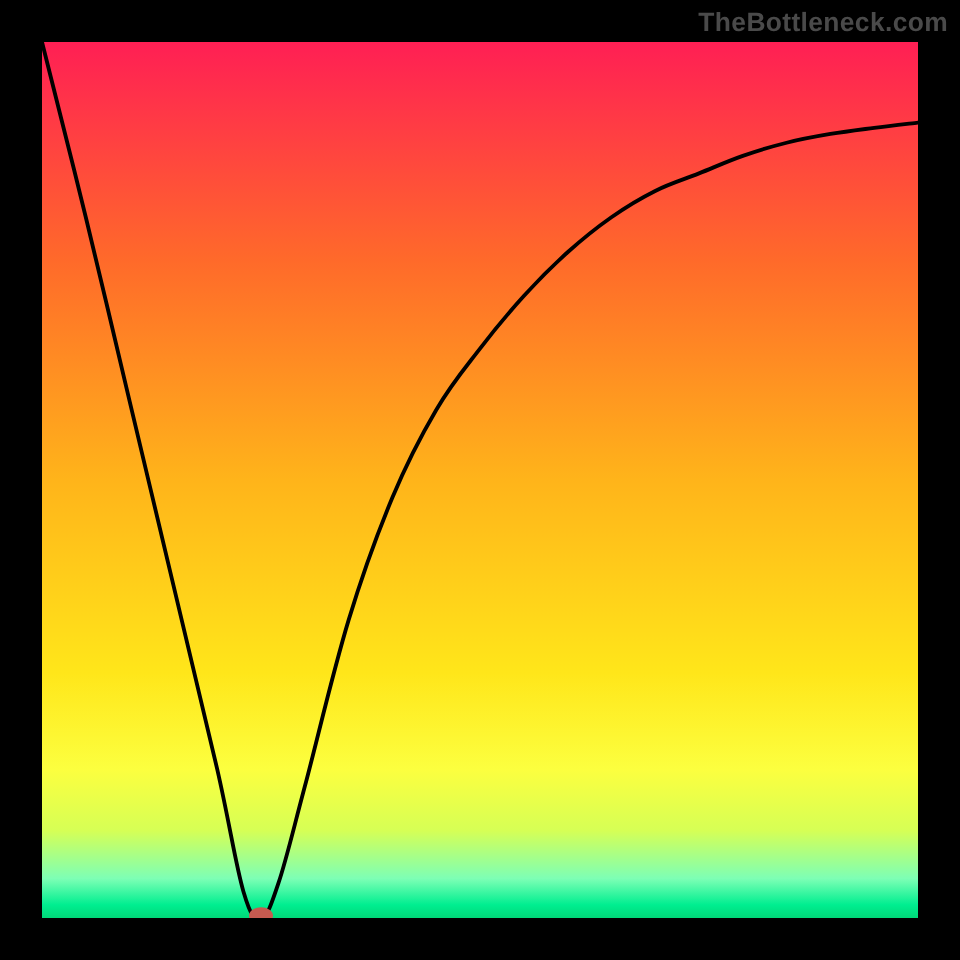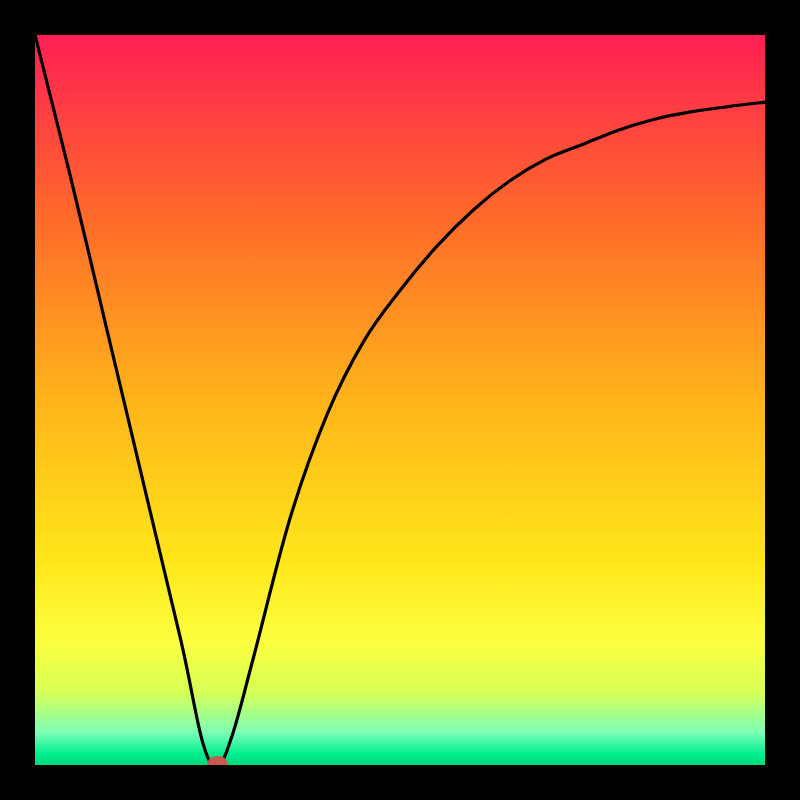--- a/index.html
+++ b/index.html
@@ -56,13 +56,14 @@
             <stop offset="98.5%" stop-color="#00ee90"></stop>
             <stop offset="100%" stop-color="#00d878"></stop>
           </linearGradient>
       </defs>
       <rect id="bg-rect" x="0" y="0" width="730" height="730" fill="url(#bg-grad)"></rect>
       <path id="curve" fill="none" stroke-width="3.2" stroke-linejoin="round" stroke-linecap="round" d="M 0 0 C 6.569999999999999 26.279999999999998, 23.36 92.126, 36.5 146 C 49.64 199.874, 59.86 244.11200000000002, 73 299.3 C 86.14 354.488, 96.36 397.41200000000003, 109.5 452.6 C 122.64 507.788, 135.488 559.91, 146 605.9 C 156.512 651.89, 161.33 685.7620000000001, 167.9 708.1 C 174.47 730.438, 177.244 731.314, 182.5 730 C 187.756 728.686, 190.53000000000003 720.51, 197.10000000000002 700.8 C 203.67000000000002 681.0899999999999, 208.488 659.92, 219 620.5 C 229.512 581.08, 242.35999999999999 525.1619999999999, 255.49999999999997 481.79999999999995 C 268.64 438.438, 278.86 411.136, 292 379.6 C 305.14 348.064, 315.36 328.93800000000005, 328.5 306.6 C 341.64 284.262, 351.86 272.582, 365 255.5 C 378.14 238.418, 388.36000000000007 226.15400000000002, 401.50000000000006 211.70000000000005 C 414.64000000000004 197.24600000000007, 424.86 187.02600000000007, 438 175.20000000000005 C 451.14 163.37400000000002, 461.36 155.198, 474.5 146 C 487.64 136.802, 497.85999999999996 130.67000000000002, 510.99999999999994 124.10000000000002 C 524.14 117.53000000000003, 534.36 114.75600000000001, 547.5 109.5 C 560.64 104.24399999999999, 570.86 99.49899999999997, 584 94.89999999999998 C 597.14 90.30099999999999, 607.36 87.23500000000004, 620.5 83.95000000000005 C 633.64 80.66500000000005, 643.86 78.8838, 657 76.64999999999998 C 670.14 74.41619999999996, 680.36 73.24819999999994, 693.5 71.53999999999996 C 706.64 69.83179999999999, 723.43 67.94840000000006, 730 67.16000000000008" stroke="#000000"></path>
       <ellipse id="marker" rx="10" ry="7" cx="182.5" cy="728" fill="#c65a50"></ellipse>
     </svg>
   </div>
 
+  <div class="watermark">TheBottleneck.com</div>
 </div>
 
 </body></html>

